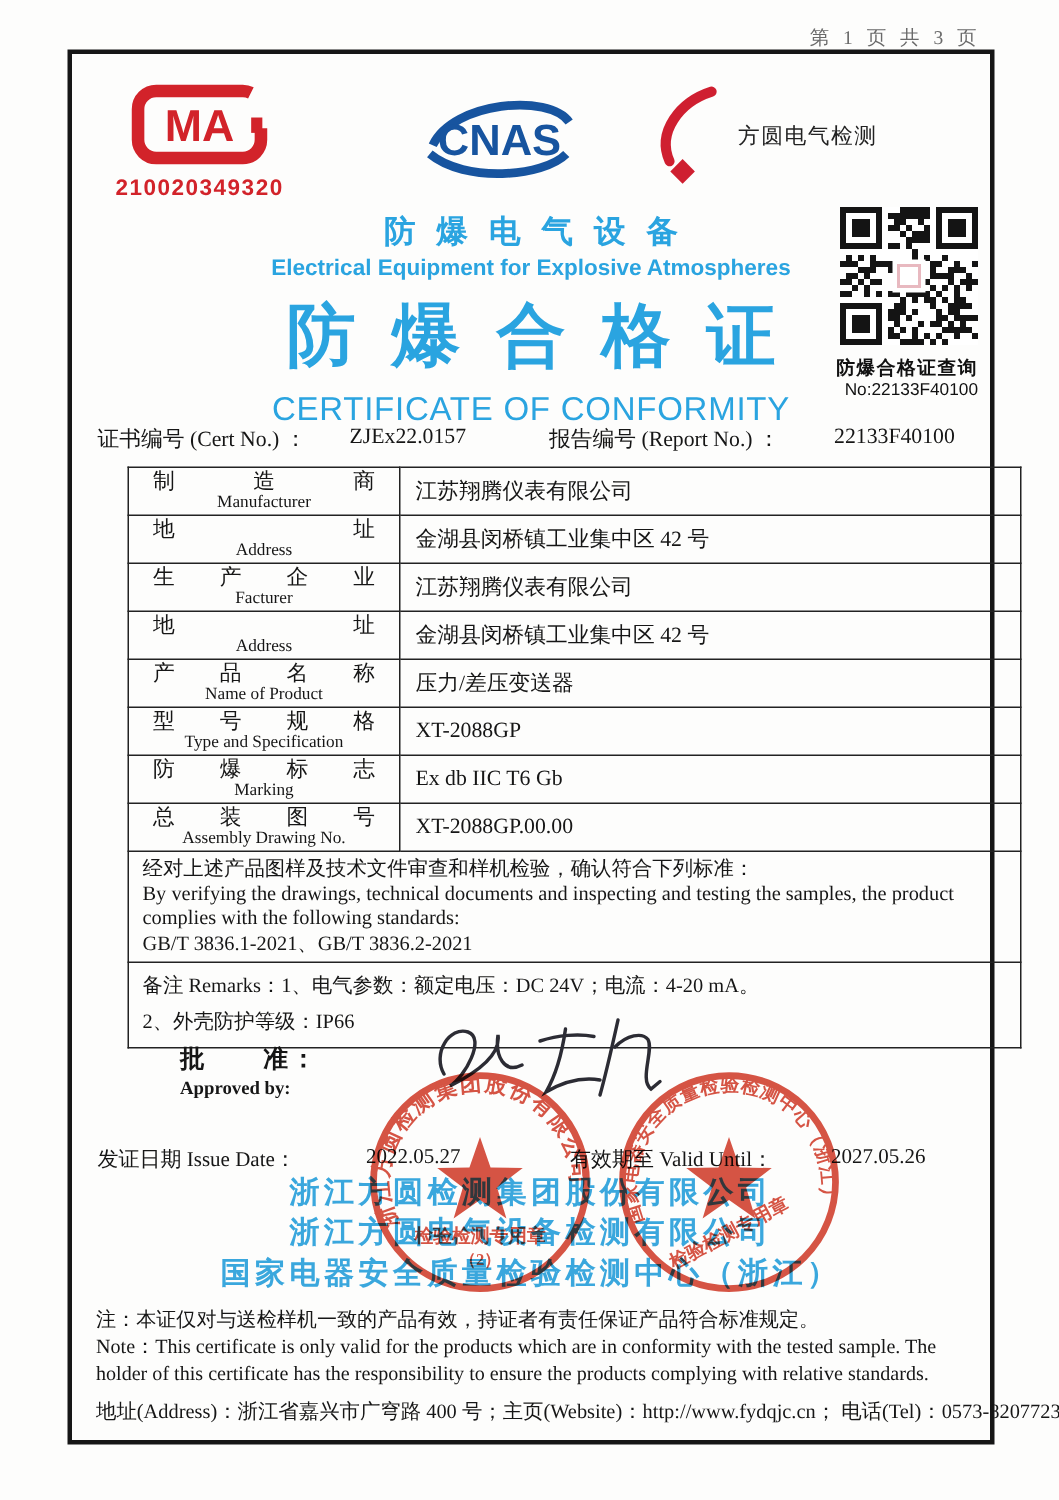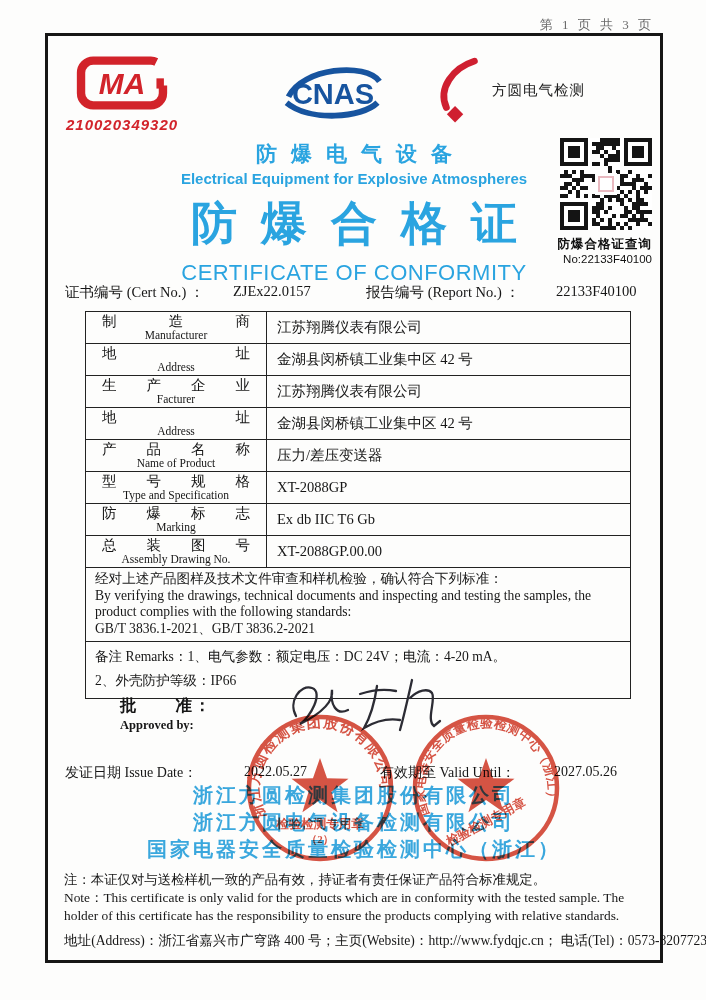--- a/index.html
+++ b/index.html
@@ -2,21 +2,21 @@
 <html><head>
 <meta charset="utf-8">
 <style>
   html,body{margin:0;padding:0;background:#e9e9e9;}
   .page{position:relative;width:706px;height:1000px;margin:0 auto;background:#fdfdfc;overflow:hidden;
         font-family:"Liberation Serif","DejaVu Serif",serif;color:#161616;}
   .page-num{position:absolute;top:16px;right:52px;font-size:13px;color:#6a6a6a;letter-spacing:3px;}
   .frame{position:absolute;left:45px;top:33px;width:612px;height:924px;border:3.5px solid #161616;}
 
   
-  .cma{position:absolute;left:18px;top:20px;text-align:center;font-style:italic;}
+  .cma{position:absolute;left:29px;top:20px;text-align:center;}
   .cma-code{font-family:"Liberation Sans",sans-serif;font-weight:bold;font-size:15px;color:#d2232a;letter-spacing:1px;margin-top:2px;}
   .ilac{position:absolute;left:142px;top:18px;}
   .cnas{position:absolute;left:234px;top:26px;display:flex;gap:7px;align-items:flex-start;}
   .cnas-txt{font-family:"Liberation Sans",sans-serif;}
   .cnas-cn{font-size:12.5px;font-weight:bold;line-height:14px;white-space:pre-line;color:#10100f;}
   .cnas-en{font-size:10.5px;font-weight:bold;line-height:12px;white-space:pre-line;color:#10100f;margin-top:3px;}
   .fy{position:absolute;left:380px;top:20px;display:flex;align-items:center;}
   .fy-label{font-size:14.5px;color:#222;margin-left:6px;margin-top:-6px;letter-spacing:1px;}
 
   
@@ -30,21 +30,21 @@
   .qr{position:absolute;top:102px;right:8px;width:106px;text-align:right;}
   .qr-caption{font-family:"Liberation Sans",sans-serif;font-weight:bold;font-size:12.5px;letter-spacing:1px;margin-top:2px;color:#111;}
   .qr-number{font-family:"Liberation Sans",sans-serif;font-size:11.5px;color:#111;}
 
   
   .certrow{position:absolute;top:247px;left:0;width:100%;font-size:14.5px;}
   .certrow span{position:absolute;white-space:nowrap;}
   .c-lbl{left:17px;} .c-val{left:185px;} .r-lbl{left:318px;} .r-val{left:508px;}
 
   
-  .gridcol{position:absolute;top:275px;left:37px;width:546px;}
+  .gridcol{position:absolute;top:275px;left:37px;width:596px;}
   table.info{width:100%;border-collapse:collapse;table-layout:fixed;}
   table.info td{border:1.6px solid #222;padding:0;vertical-align:middle;}
   td.lblcell{width:180px;height:29.5px;}
   .lbl-cn{display:block;padding:1px 16px 0;text-align:justify;text-align-last:justify;font-size:14.5px;line-height:16px;}
   .lbl-en{display:block;text-align:center;font-size:11.5px;line-height:12px;padding-bottom:2px;}
   .valcell{padding:2px 10px !important;font-size:14.5px;}
   .stmt{border:1.6px solid #222;border-top:none;padding:3px 9px 4px;font-size:13.6px;line-height:1.22;}
   .rmk{border:1.6px solid #222;border-top:none;padding:3px 9px 5px;font-size:13.6px;line-height:1.75;}
 
   

